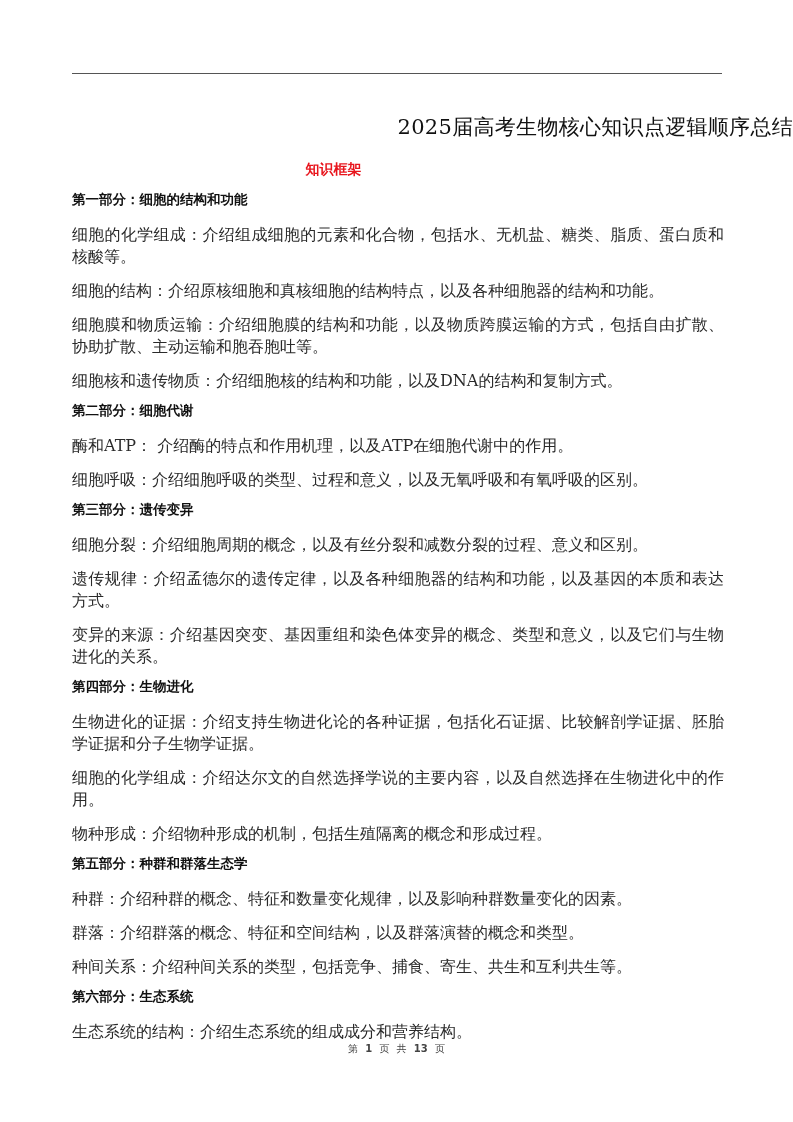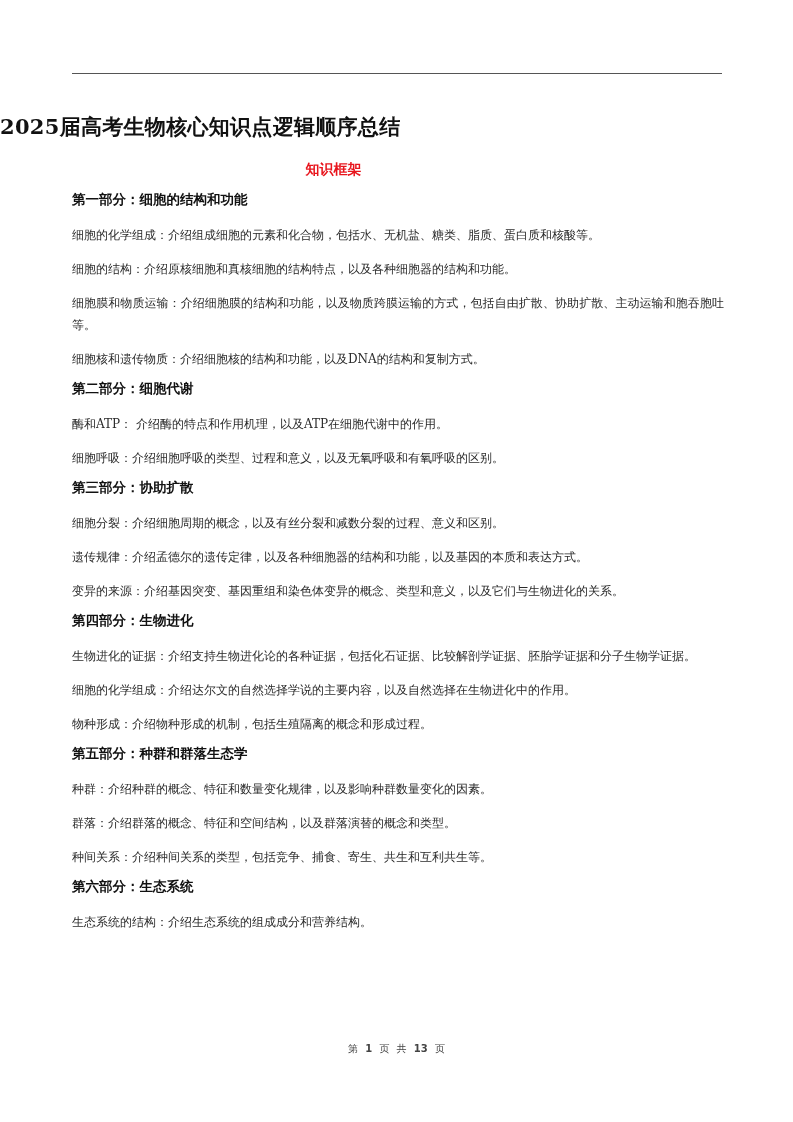--- a/index.html
+++ b/index.html
@@ -21,23 +21,23 @@
       top: 73px;
       width: 650px;
       height: 0;
       border-top: 1.3px solid #555555;
     }
     .title {
       position: absolute;
       left: 0;
       top: 112px;
       width: 793px;
-      text-align: left;
+      text-align: right;
       font-size: 21px;
-      font-weight: bold;
+      font-weight: normal;
       color: #111111;
       letter-spacing: 0.3px;
       line-height: 30px;
     }
     .subtitle {
       position: absolute;
       left: 0;
       top: 158px;
       width: 667px;
       text-align: center;
@@ -54,21 +54,21 @@
     }
     .section-heading {
       font-family: Liberation Mono, monospace;
       font-size: 13.5px;
       font-weight: bold;
       color: #111111;
       line-height: 22px;
       margin: 0 0 9px 0;
     }
     .item {
-      font-size: 12px;
+      font-size: 16px;
       line-height: 22px;
       color: #2a2a2a;
       margin: 12px 0 9px 0;
       text-align: justify;
     }
     .footer {
       position: absolute;
       left: 0;
       top: 1042px;
       width: 793px;
@@ -98,21 +98,21 @@
     <div class="item">细胞核和遗传物质：介绍细胞核的结构和功能，以及DNA的结构和复制方式。</div>
   </div>
 
   <div>
     <div class="section-heading">第二部分：细胞代谢</div>
     <div class="item">酶和ATP：  介绍酶的特点和作用机理，以及ATP在细胞代谢中的作用。</div>
     <div class="item">细胞呼吸：介绍细胞呼吸的类型、过程和意义，以及无氧呼吸和有氧呼吸的区别。</div>
   </div>
 
   <div>
-    <div class="section-heading">第三部分：协助扩散</div>
+    <div class="section-heading">第三部分：遗传变异</div>
     <div class="item">细胞分裂：介绍细胞周期的概念，以及有丝分裂和减数分裂的过程、意义和区别。</div>
     <div class="item">遗传规律：介绍孟德尔的遗传定律，以及各种细胞器的结构和功能，以及基因的本质和表达方式。</div>
     <div class="item">变异的来源：介绍基因突变、基因重组和染色体变异的概念、类型和意义，以及它们与生物进化的关系。</div>
   </div>
 
   <div>
     <div class="section-heading">第四部分：生物进化</div>
     <div class="item">生物进化的证据：介绍支持生物进化论的各种证据，包括化石证据、比较解剖学证据、胚胎学证据和分子生物学证据。</div>
     <div class="item">细胞的化学组成：介绍达尔文的自然选择学说的主要内容，以及自然选择在生物进化中的作用。</div>
     <div class="item">物种形成：介绍物种形成的机制，包括生殖隔离的概念和形成过程。</div>

